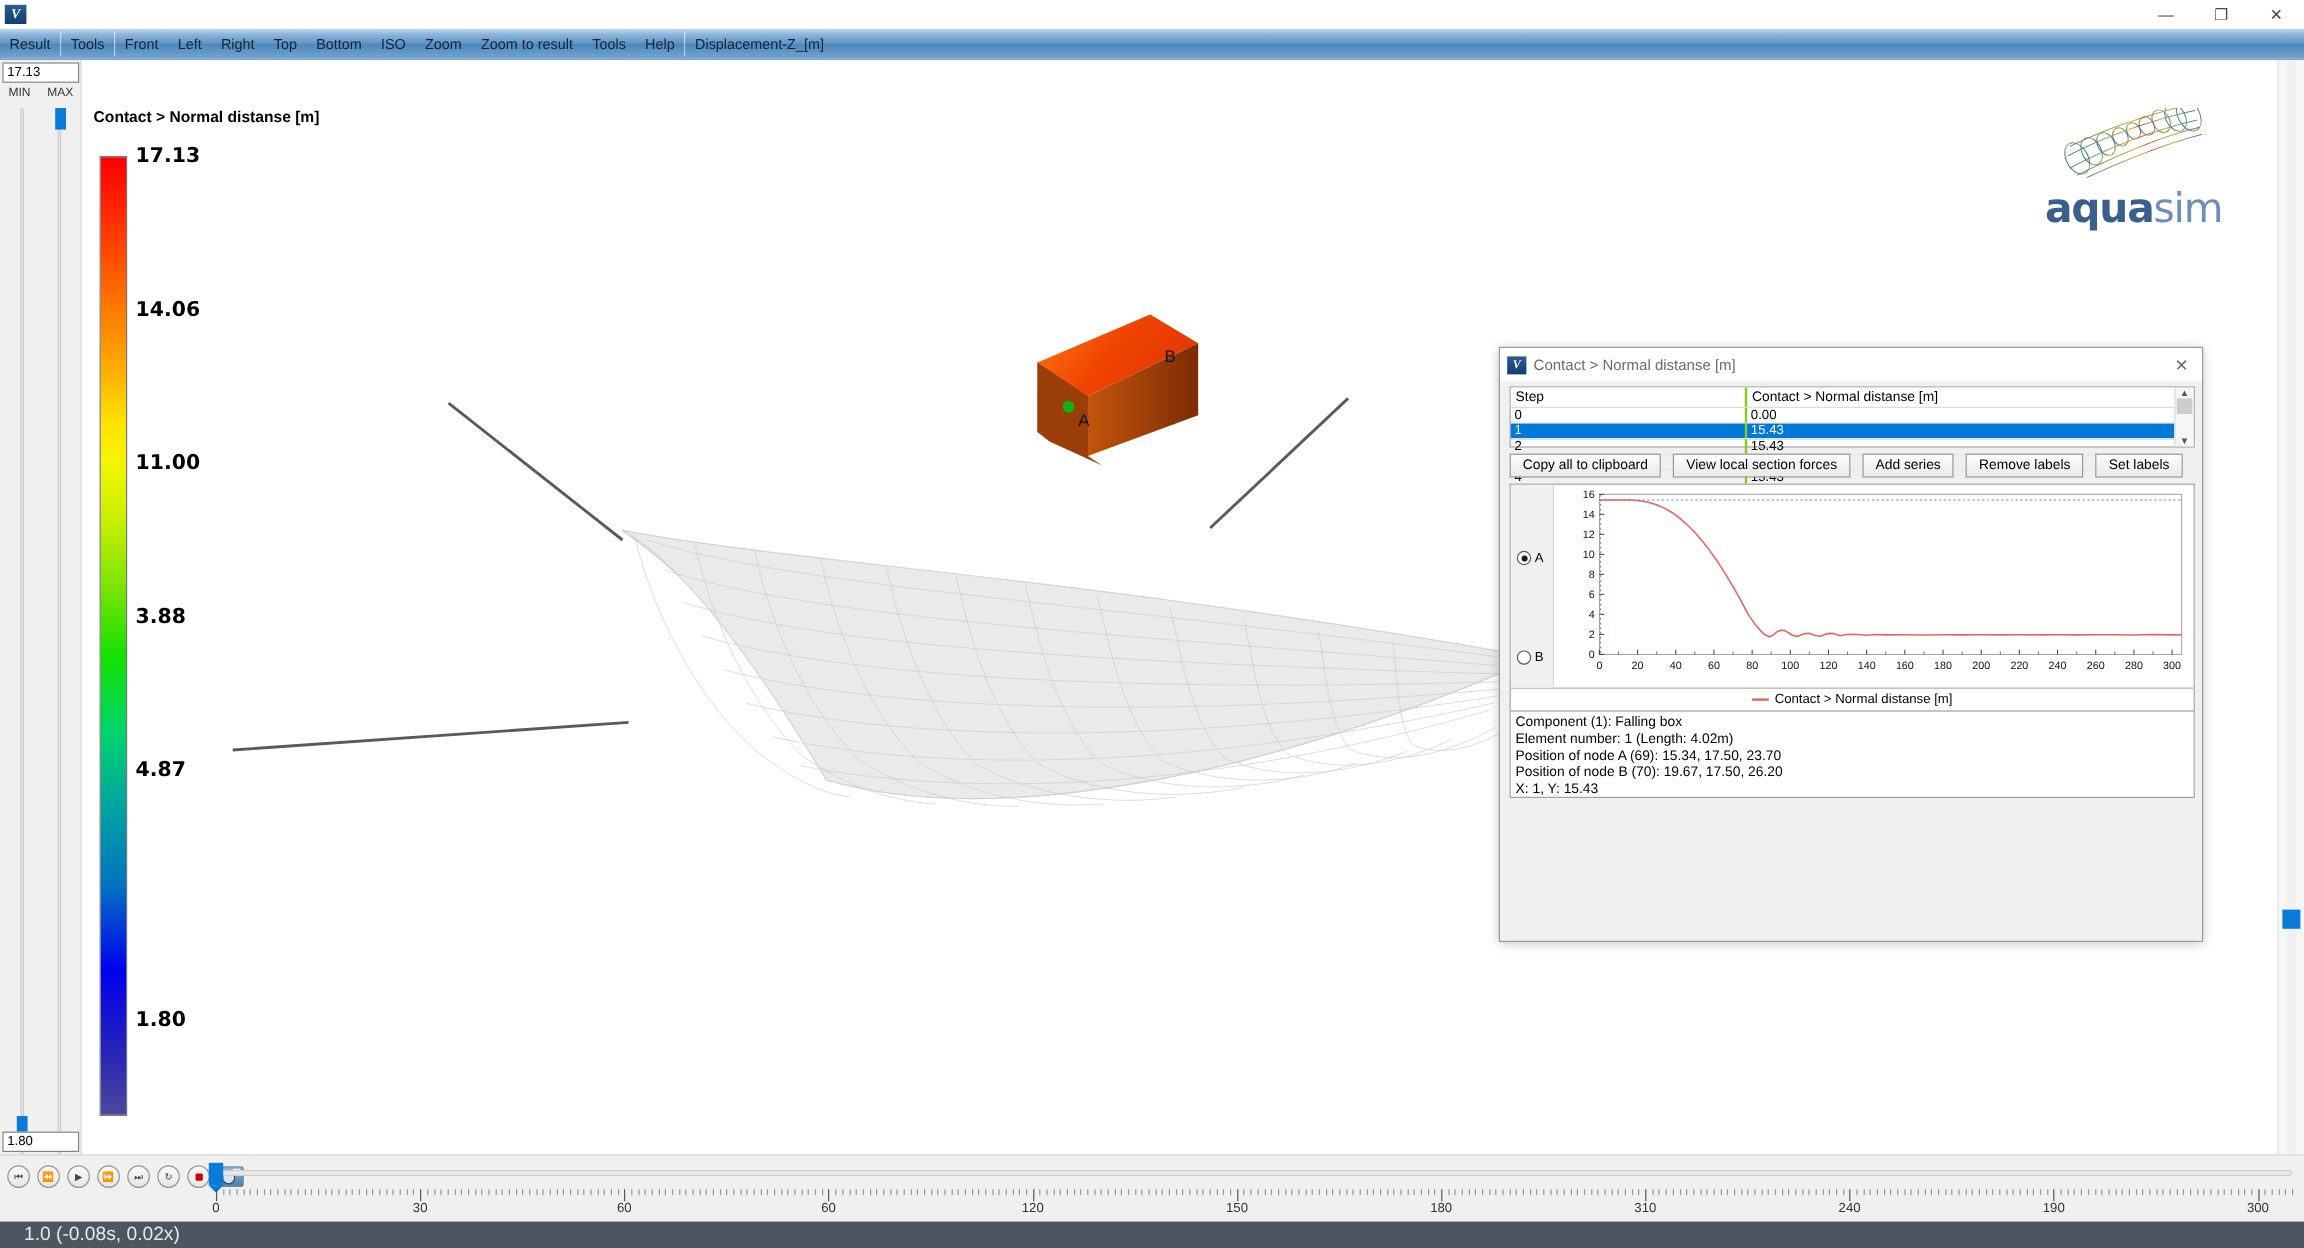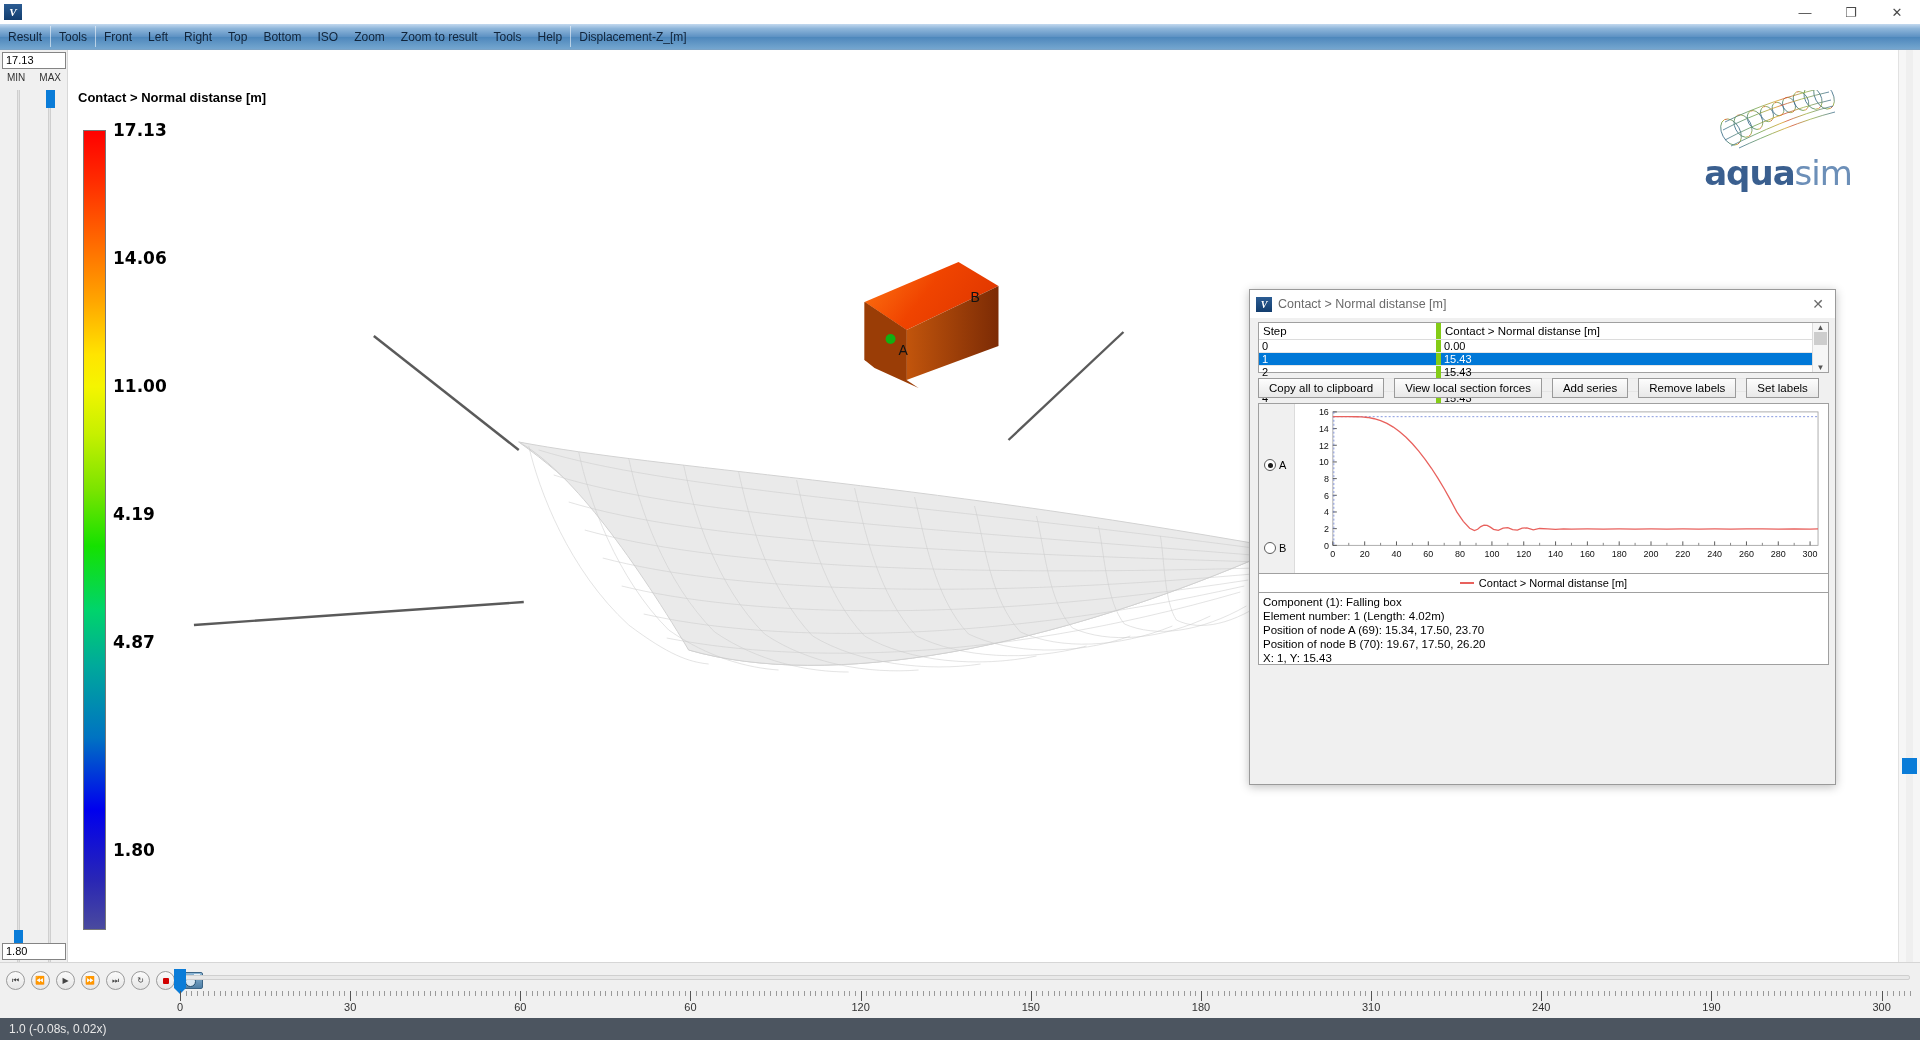--- a/index.html
+++ b/index.html
@@ -161,22 +161,22 @@
   .tl-tick { position: absolute; top: 0; width: 1px; background: #9a9a9a; height: 5px; }
   .tl-tick.major { height: 10px; background: #555; }
   .tl-num {
     position: absolute; top: 34px; font-size: 11px; color: #333;
     transform: translateX(-50%); font-family: "Liberation Sans", sans-serif;
   }
 
   
   .statusbar {
     position: absolute; left: 0; bottom: 0; width: 1920px; height: 22px;
-    background: #4c5560; color: #e8e8e8; font-size: 12px;
-    display: flex; align-items: center; padding-left: 9px;
+    background: #4c5560; color: #e8e8e8; font-size: 16px;
+    display: flex; align-items: center; padding-left: 20px;
   }
 
   
   .dialog {
     position: absolute; left: 1249px; top: 289px; width: 587px; height: 496px;
     background: #f0f0f0; border: 1px solid #9a9a9a;
     box-shadow: 0 2px 9px rgba(0,0,0,.25);
   }
   .dlg-title {
     height: 28px; display: flex; align-items: center; background: #ffffff;
@@ -197,21 +197,21 @@
     border: 1px solid #a0a0a0; background: #fff; display: flex;
   }
   .tbl { flex: 1; font-size: 11.5px; }
   .tbl-head { display: flex; height: 17px; border-bottom: 1px solid #dcdcdc; background: #fff; }
   .tbl-head div { padding-left: 4px; line-height: 16px; color: #000; }
   .tbl-body { }
   .trow { display: flex; height: 13px; border-bottom: 1px solid #e6e6e6; }
   .trow div { padding-left: 3px; line-height: 12px; color:#000; font-size: 11px; }
   .trow.sel { background: #0078d7; }
   .trow.sel div { color: #fff; }
-  .c1 { width: 182px; border-right: 5px solid #84cc16; }
+  .c1 { width: 197px; border-right: 2px solid #84cc16; }
   .c2 { flex: 1; }
   .tbl-scroll {
     width: 16px; background: #f6f6f6; border-left: 1px solid #dcdcdc;
     display:flex; flex-direction: column; align-items:center; justify-content: space-between;
     font-size: 8px; color: #555;
   }
   .tbl-scroll .thumb { width: 13px; height: 13px; background: #cdcdcd; }
 
   .btnrow { position: absolute; left: 8px; top: 88px; display: flex; gap: 10px; }
   .dbtn {
@@ -310,21 +310,21 @@
   </div>
 
   <div class="viewport">
     <div class="vp-title">Contact &gt; Normal distanse [m]</div>
 
     <div class="colorbar"></div>
     <div id="cb-labels">
         <div class="cb-label" style="top: 70px;">17.13</div>
         <div class="cb-label" style="top: 198px;">14.06</div>
         <div class="cb-label" style="top: 326px;">11.00</div>
-        <div class="cb-label" style="top: 454px;">4.19</div>
+        <div class="cb-label" style="top: 454px;">3.88</div>
         <div class="cb-label" style="top: 582px;">4.87</div>
         <div class="cb-label" style="top: 790px;">1.80</div>
       </div>
 
     <svg class="scene" viewBox="0 0 1830 912" preserveAspectRatio="none">
       <defs>
         <linearGradient id="boxTop" x1="0" y1="0" x2="1" y2="0.4">
           <stop offset="0" stop-color="#ff7a14"></stop>
             <stop offset="0.55" stop-color="#f04400"></stop>
             <stop offset="1" stop-color="#e23800"></stop>

